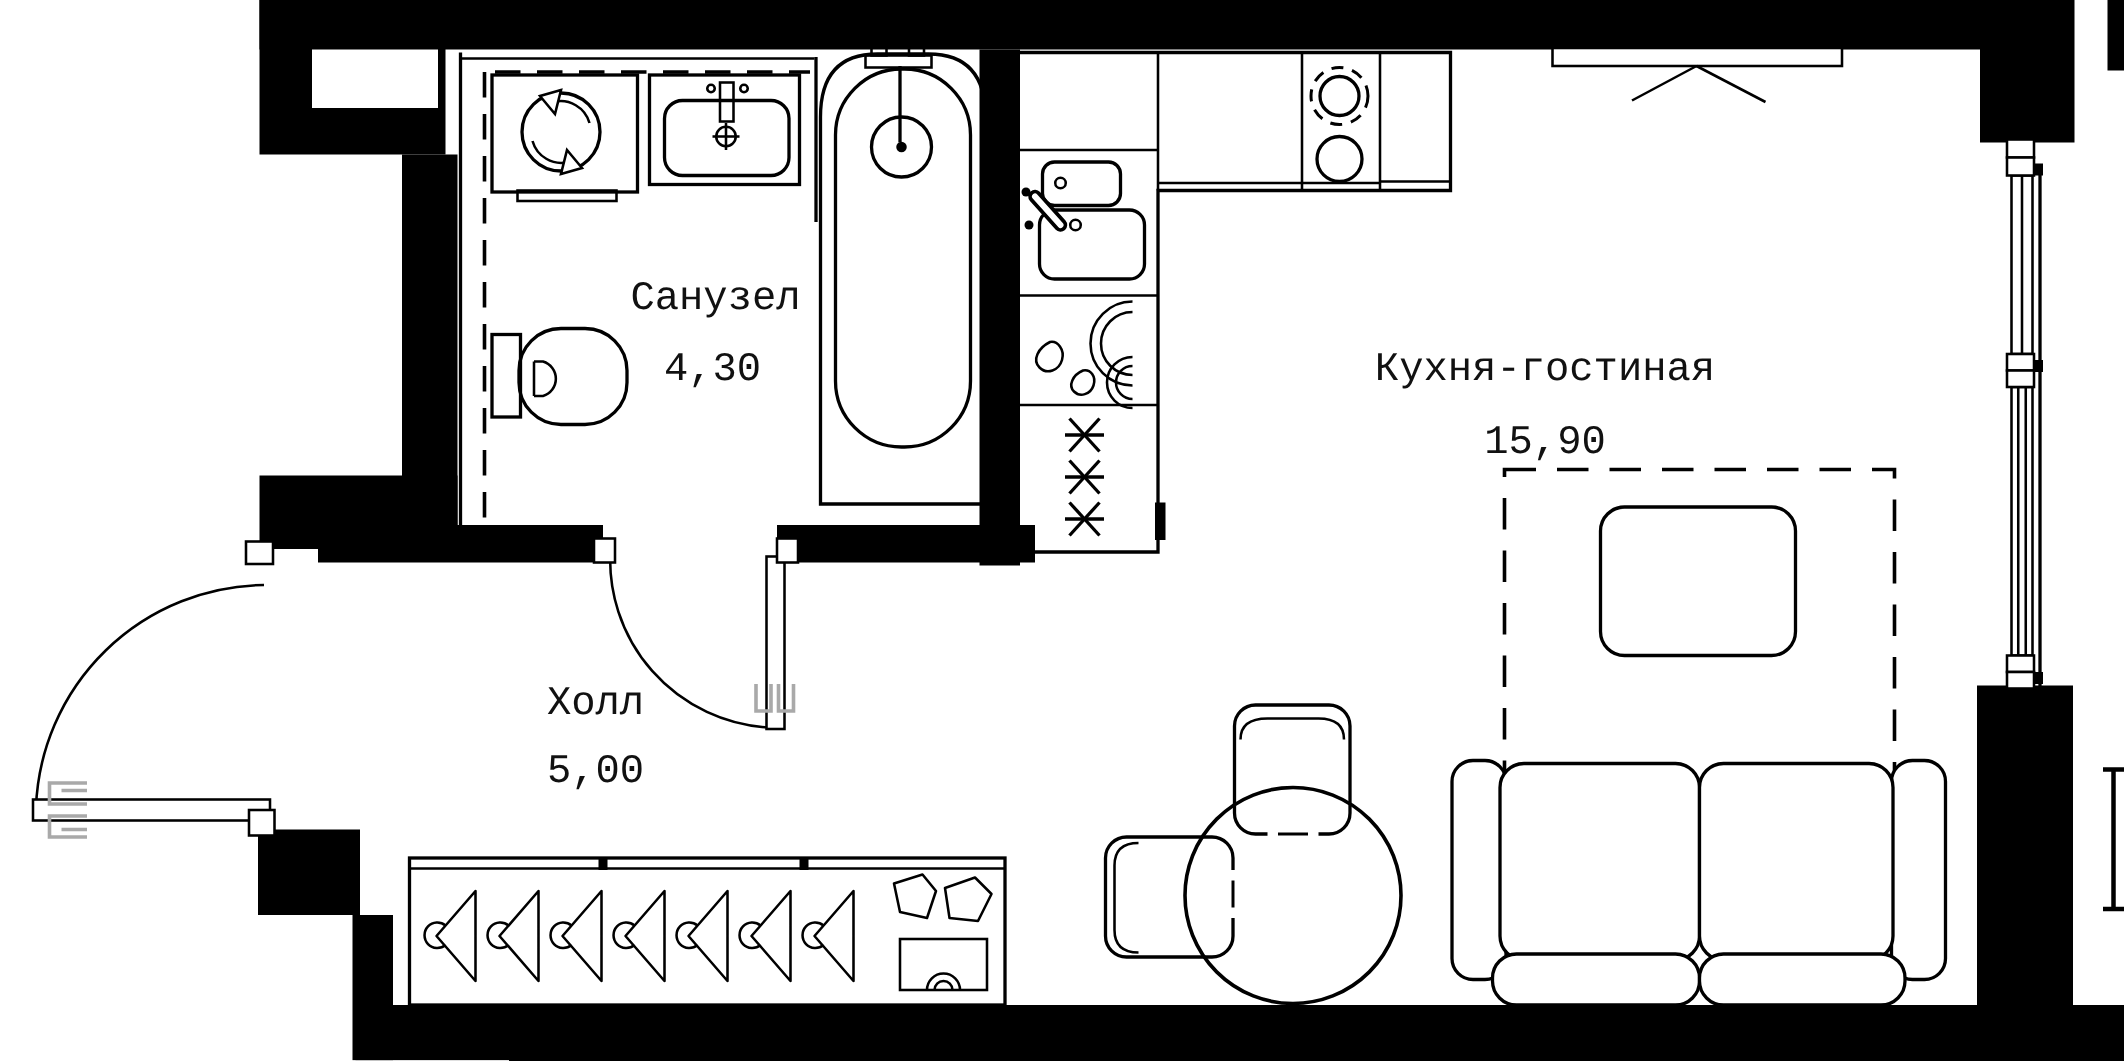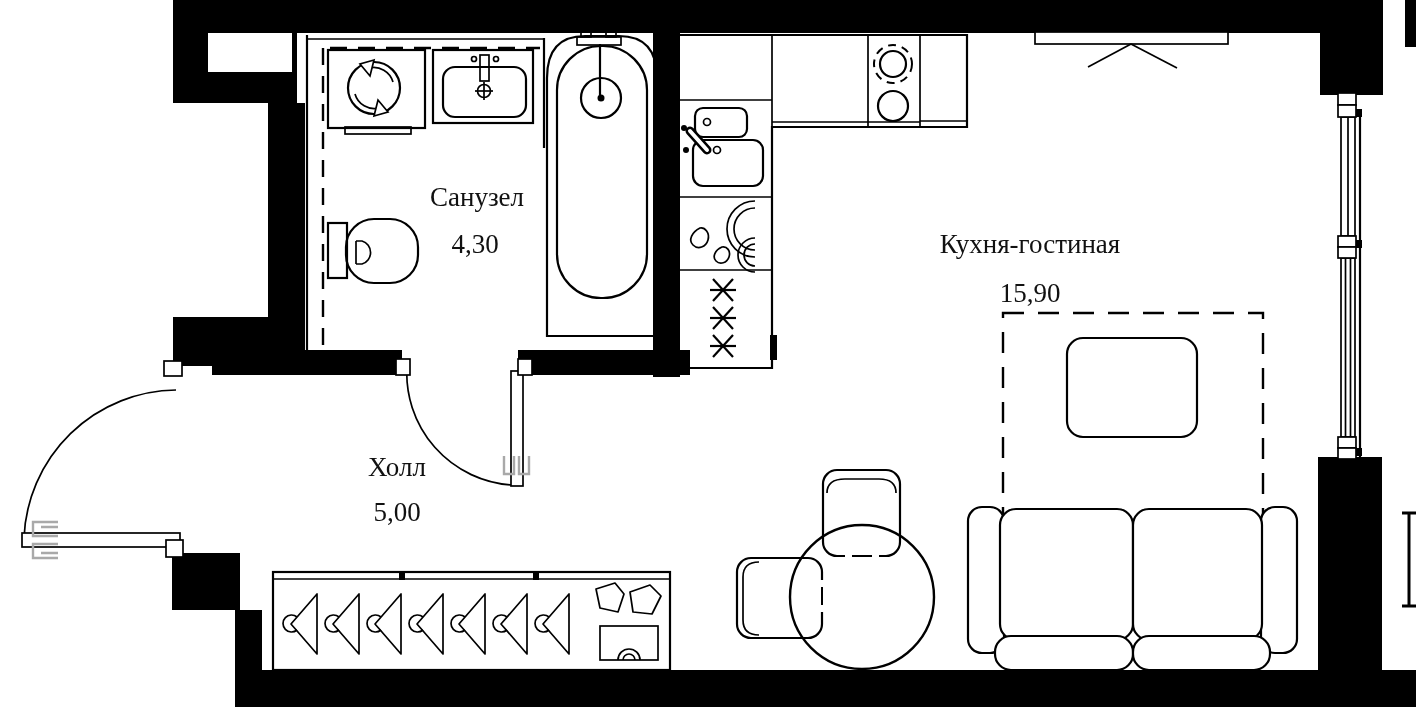--- a/index.html
+++ b/index.html
@@ -1,17 +1,17 @@
 <!DOCTYPE html>
 <html><head>
 <meta charset="utf-8">
 <style>
   html,body{margin:0;padding:0;background:#fff;}
   .plan-wrap{position:relative;width:1416px;height:707px;background:#ffffff;overflow:hidden;
-             font-family:Liberation Serif, serif;}
+             font-family:Liberation Mono, monospace;}
   svg{display:block;}
   .blk{fill:#000;stroke:none;}
   .ln{fill:none;stroke:#000;stroke-width:2.2;}
   .ln15{fill:none;stroke:#000;stroke-width:1.7;}
   .fw{fill:#fff;stroke:#000;stroke-width:2.2;}
   .fw15{fill:#fff;stroke:#000;stroke-width:1.7;}
   .gray{fill:none;stroke:#a9a9a9;stroke-width:2.4;}
   .dash{fill:none;stroke:#000;stroke-width:2.4;stroke-dasharray:17 11;}
   .zone-dash{fill:none;stroke:#000;stroke-width:2.4;stroke-dasharray:21 14;}
   .room-label{font-size:27px;fill:#111;text-anchor:middle;}

